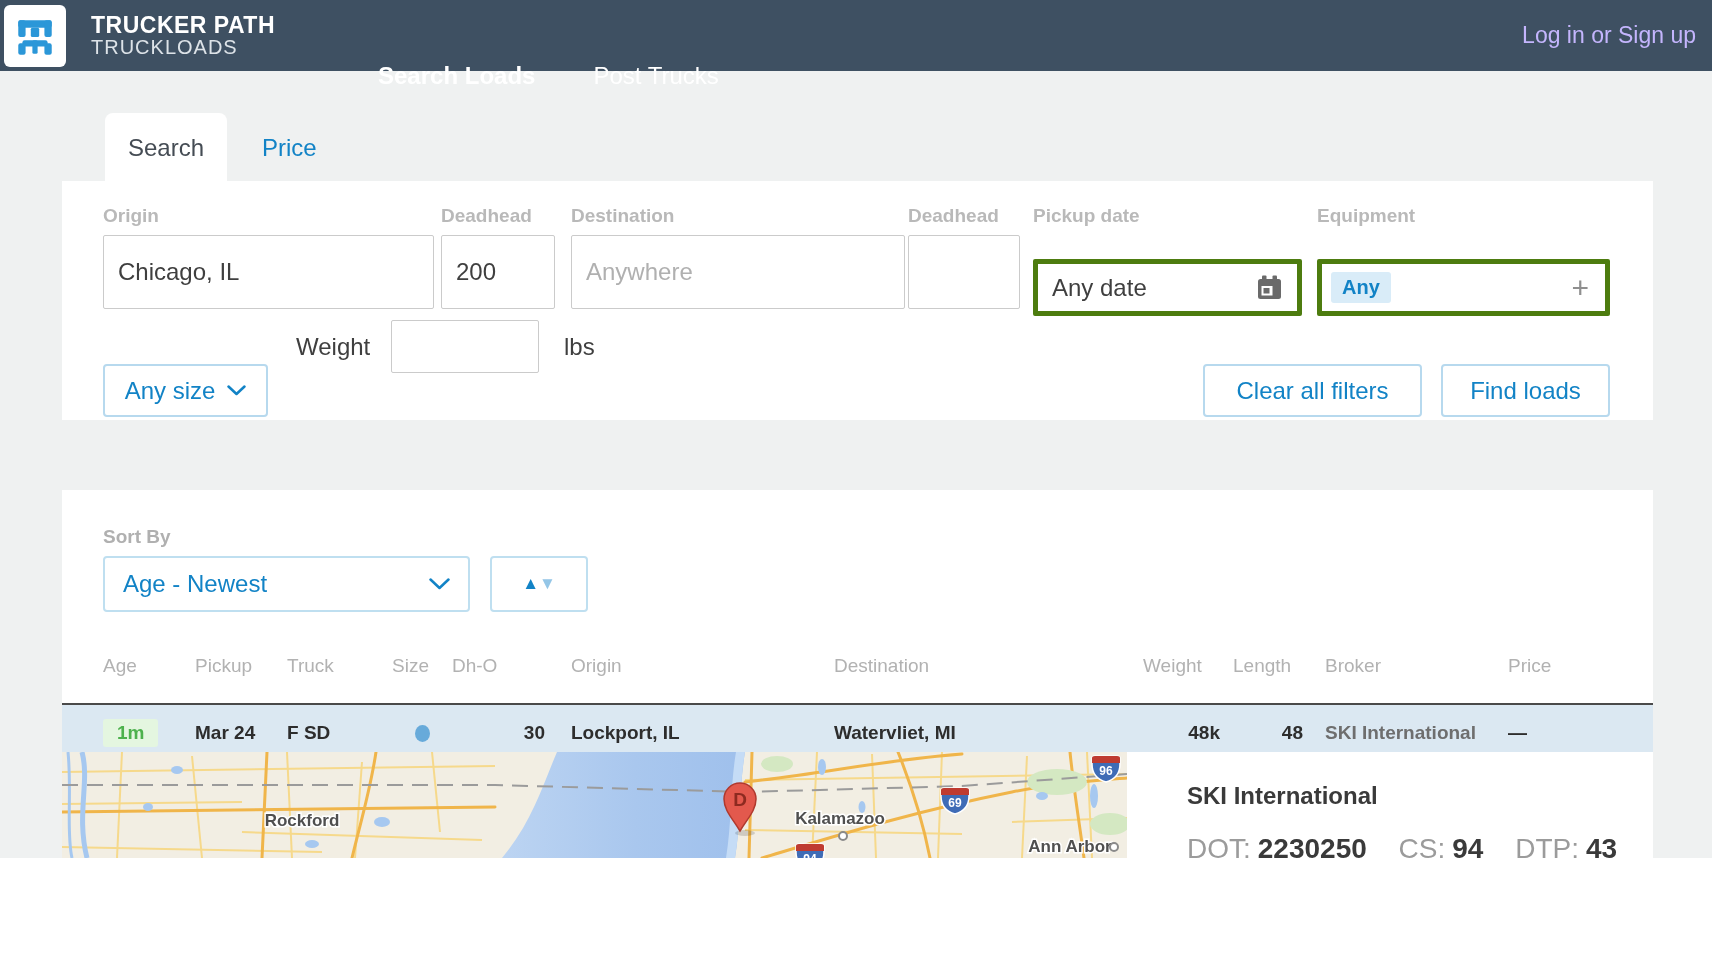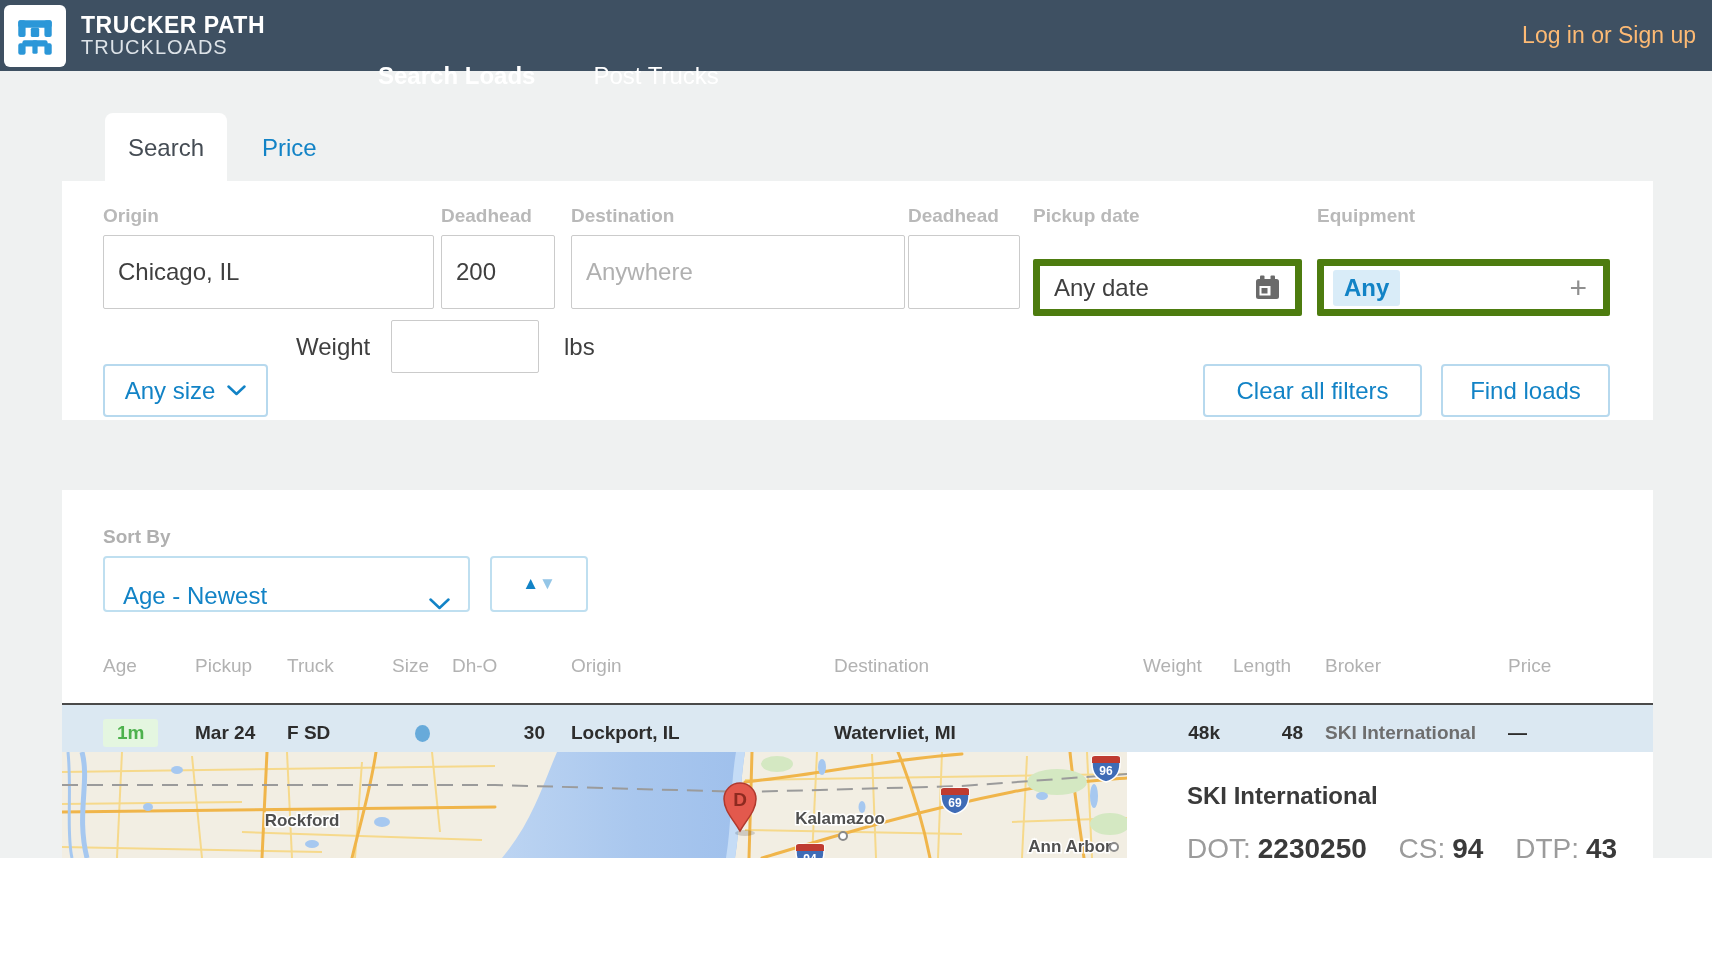--- a/index.html
+++ b/index.html
@@ -4,65 +4,65 @@
 <style>
   * { margin:0; padding:0; box-sizing:border-box; }
   body { background:#ffffff; font-family:"Liberation Sans", sans-serif; }
   .screen { position:relative; width:1712px; height:963px; overflow:hidden; background:#fff; }
 
   
   .navbar { position:absolute; top:0; left:0; width:100%; height:71px; background:#3e5062;
             display:flex; align-items:center; padding:0 16px 0 4px; z-index:5; }
   .logo-box { width:62px; height:62px; background:#fff; border-radius:6px;
               display:flex; align-items:center; justify-content:center; }
-  .brand { margin-left:15px; line-height:1.05; }
+  .brand { margin-left:25px; line-height:1.05; }
   .brand-top { color:#ffffff; font-size:23px; font-weight:bold; letter-spacing:0.5px; }
   .brand-bottom { color:#dde3e8; font-size:20px; letter-spacing:1px; }
   .nav-links { position:absolute; left:378px; top:0; height:71px; display:flex; gap:58px; align-items:center;margin-top:40px; }
   .nav-link { color:#fff; font-size:24px; cursor:pointer; }
   .nav-link.active { font-weight:bold; }
-  .auth { margin-left:auto; color:#fdba74; font-size:23px; cursor:pointer; }
+  .auth { margin-left:auto; color:#c4b5fd; font-size:23px; cursor:pointer; }
 
   
   .page-bg { position:absolute; top:71px; left:0; width:100%; height:787px; background:#eff1f1; z-index:0; }
 
   
   .tab-search { position:absolute; left:105px; top:113px; width:122px; height:70px; background:#fff;
                 border-radius:8px 8px 0 0; z-index:2; display:flex; align-items:center; justify-content:center;
                 font-size:24px; color:#454c54; cursor:pointer; }
   .tab-recent { position:absolute; left:262px; top:113px; height:69px; display:flex; align-items:center;
                 font-size:24px; color:#1283c6; z-index:2; cursor:pointer; }
 
   
   .filter-card { position:absolute; left:62px; top:181px; width:1591px; height:239px; background:#fff; z-index:1; }
   .field { position:absolute; top:24px; }
   .field-label { display:block; font-size:19px; font-weight:bold; color:#b9b9b9; margin-bottom:8px; height:22px; }
   .tinput { width:100%; height:74px; border:1px solid #cbcbcb; border-radius:2px; font-size:24px; color:#3f3f3f;
             padding:0 14px; background:#fff; font-family:"Liberation Sans", sans-serif; }
   .tinput::placeholder { color:#b0b0b0; }
-  .input-like { width:100%; height:57px; border:7px solid #4d7c0f; border-radius:2px; background:#fff;
+  .input-like { width:100%; height:57px; border:5px solid #4d7c0f; border-radius:2px; background:#fff;
                 display:flex; align-items:center; padding:0 14px; font-size:24px; color:#3f3f3f; cursor:pointer;margin-top:32px; }
-  .equip-chip { background:#d9ecf8; color:#1283c6; font-weight:bold; font-size:24px; padding:4px 11px; border-radius:3px; }
+  .equip-chip { background:#d9ecf8; color:#1283c6; font-weight:bold; font-size:20px; padding:4px 11px; border-radius:3px; }
   .plus-glyph { margin-left:auto; color:#8f8f8f; font-size:30px; font-weight:400; }
 
   .btn { display:flex; align-items:center; justify-content:center; background:#fff; border:2px solid #b7d9ee;
          border-radius:4px; color:#1283c6; font-size:24px; cursor:pointer;margin-top:44px; }
   .any-size-btn { position:absolute; left:41px; top:139px; width:165px; height:53px; gap:12px; }
   .weight-label { position:absolute; left:234px; top:139px; height:53px; line-height:53px; font-size:24px; color:#3f3f3f; }
   .weight-input { position:absolute; left:329px; top:139px; width:148px; height:53px; border:1px solid #cbcbcb;
                   border-radius:2px; font-size:24px; padding:0 12px; font-family:"Liberation Sans", sans-serif; }
   .lbs-label { position:absolute; left:502px; top:139px; height:53px; line-height:53px; font-size:24px; color:#3f3f3f; }
   .clear-btn { position:absolute; left:1141px; top:139px; width:219px; height:53px; }
   .find-btn  { position:absolute; left:1379px; top:139px; width:169px; height:53px; }
 
   
   .results-card { position:absolute; left:62px; top:490px; width:1591px; height:368px; background:#fff; z-index:1; }
   .sort-label { position:absolute; left:41px; top:36px; font-size:19px; font-weight:bold; color:#b0b0b0; }
   .sort-select { position:absolute; left:41px; top:66px; width:367px; height:56px; border:2px solid #bfdff0;
-                 border-radius:4px; display:flex; align-items:flex-end; padding:0 18px; font-size:24px;
+                 border-radius:4px; display:flex; align-items:center; padding:0 18px; font-size:24px;
                  color:#1283c6; cursor:pointer; background:#fff; }
   .sort-select .chev { margin-left:auto; }
   .sort-order { position:absolute; left:428px; top:66px; width:98px; height:56px; border:2px solid #bfdff0;
                 border-radius:4px; display:flex; align-items:center; justify-content:center; cursor:pointer;
                 background:#fff; font-size:17px; }
   .asc-glyph { color:#1283c6; } .desc-glyph { color:#94c6e7; }
 
   .lgrid { display:grid; grid-template-columns:92px 92px 105px 60px 93px 289px 309px 79px 101px 185px 1fr;
            padding:0 43px 0 41px; align-items:center; }
   .thead { position:absolute; top:165px; left:0; width:100%; font-size:19px; color:#b2b2b2; }

